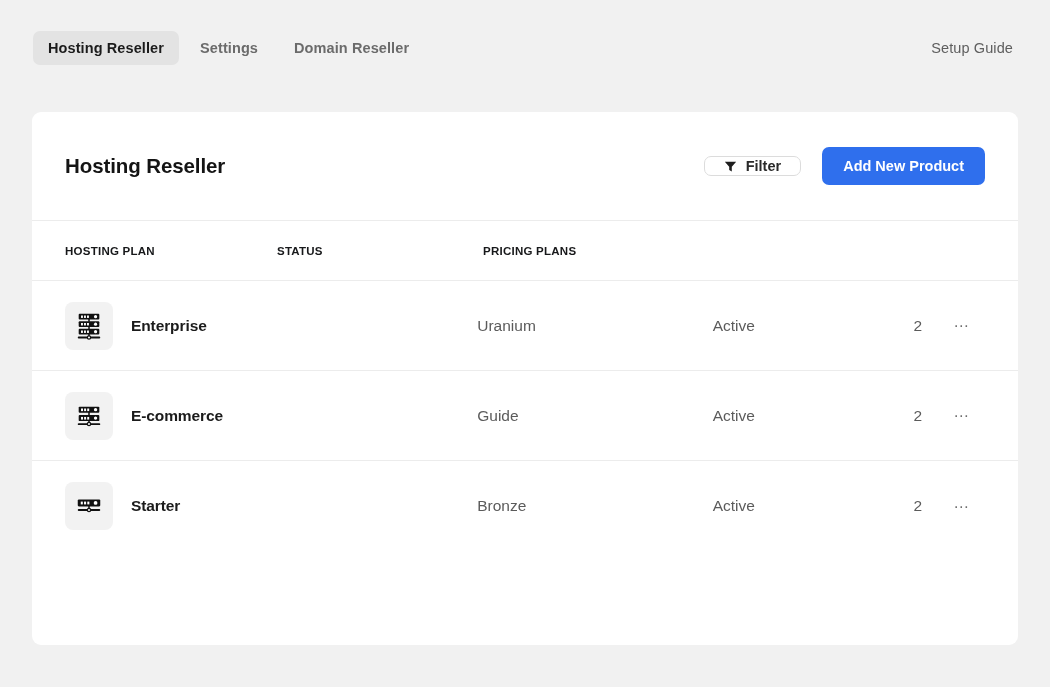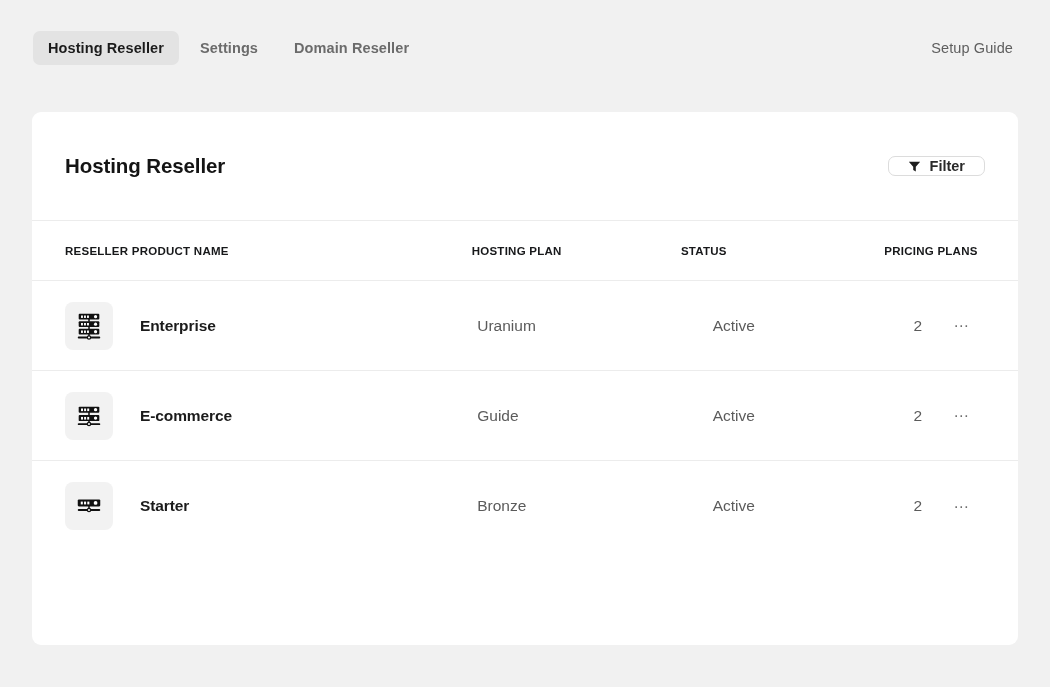--- a/index.html
+++ b/index.html
@@ -158,21 +158,21 @@
     width: 48px;
     height: 48px;
     border-radius: 8px;
     background: #f2f2f2;
     display: flex;
     align-items: center;
     justify-content: center;
     flex: none;
   }
   .prod-name {
-    margin-left: 27px;
+    margin-left: 18px;
     font-size: 15.5px;
     font-weight: bold;
     color: #1b1b1b;
     letter-spacing: -0.1px;
   }
   .plan-text, .status-text {
     font-size: 15.5px;
     color: #5b5b5b;
     font-weight: normal;
     margin-left: 48px;
@@ -219,27 +219,29 @@
     <div class="header-actions">
       <div class="btn-filter">
         <span style="display:flex;">
           <svg width="13" height="13" viewBox="0 0 16 16" aria-hidden="true">
             <path d="M1 2h14L9.6 8.4V14L6.4 12.2V8.4z" fill="#1e1e1e"></path>
           </svg>
         </span>
         <span>Filter</span>
       </div>
 
+      <div class="btn-primary">
+        <span>Add New Product</span>
+      </div>
     </div>
   </div>
 
   <div class="table">
 
     <div class="trow thead">
-      <div class="cell cell-name">RESELLER PRODUCT NAME</div>
       <div class="cell cell-plan">HOSTING PLAN</div>
       <div class="cell cell-status">STATUS</div>
       <div class="cell cell-pricing">PRICING PLANS</div>
     </div>
 
     <div class="trow tbody-row">
       <div class="cell-name">
         <div class="icon-tile">
           <svg width="30" height="30" viewBox="0 0 32 32" aria-hidden="true">
             <rect x="5" y="3" width="22" height="6" rx="1" fill="#111111"></rect>

